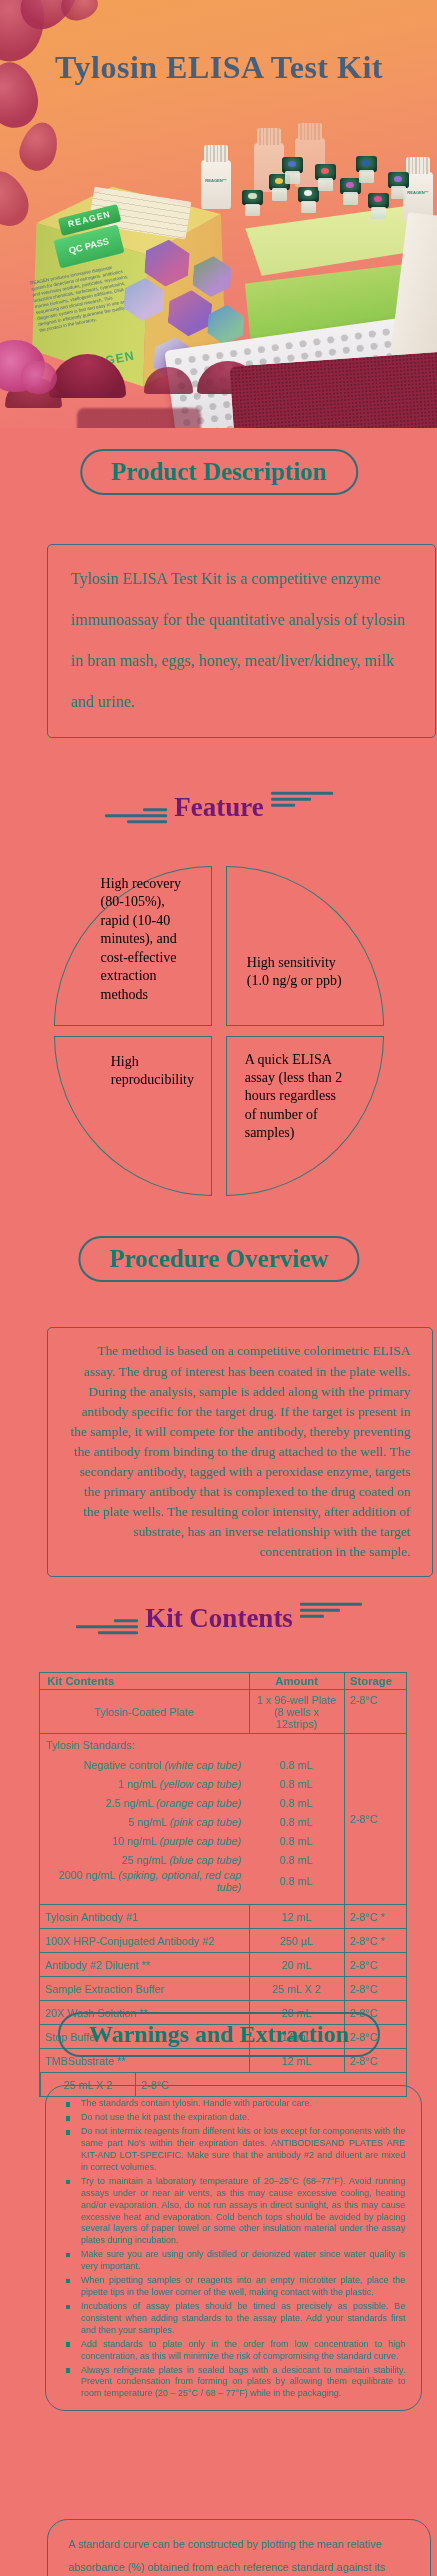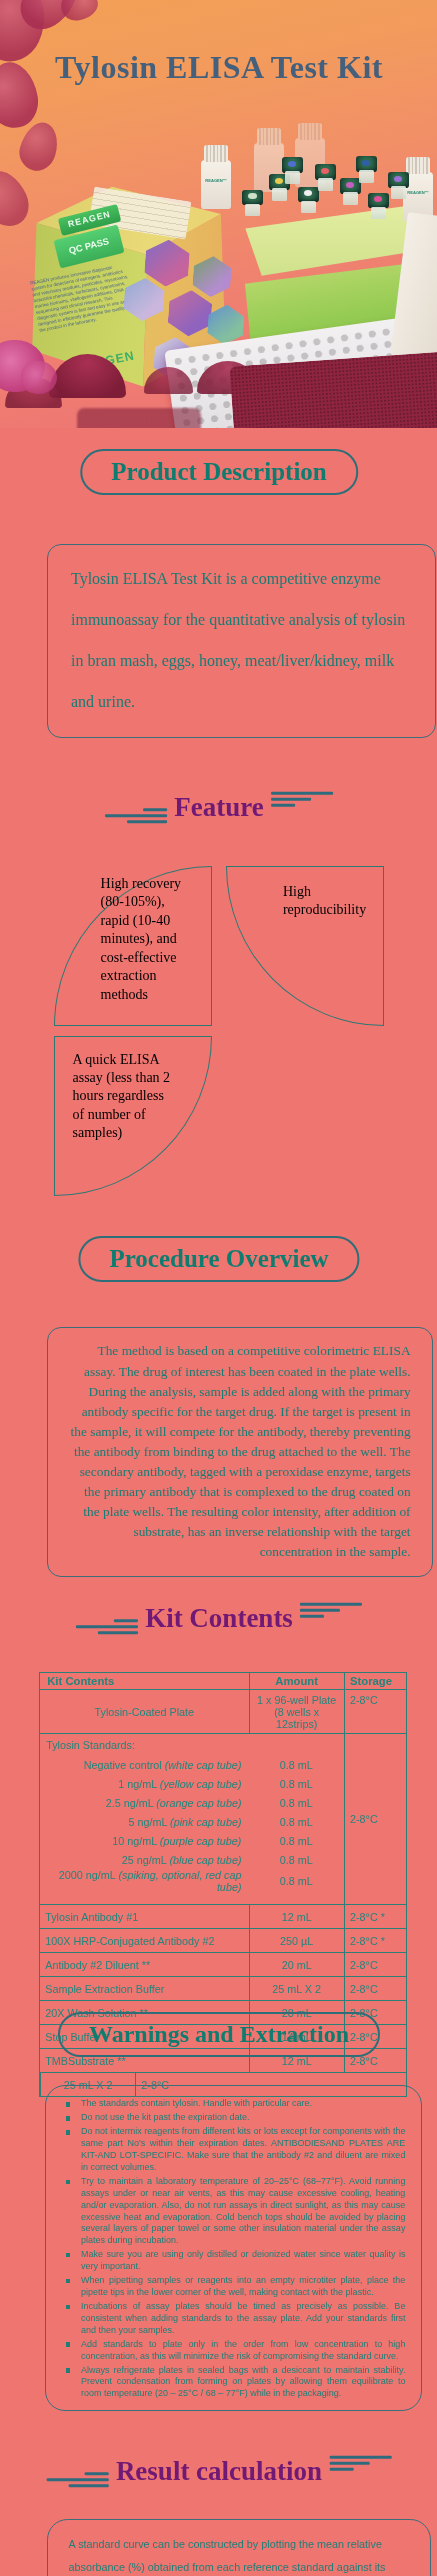--- a/index.html
+++ b/index.html
@@ -67,21 +67,21 @@
     box-shadow:0 4.1px 7.2px rgba(120,20,40,.35);}
   .plate96 .wells{position:absolute;left:7.2px;top:7.2px;right:7.2px;bottom:7.2px;
     background-image:radial-gradient(circle at 5.2px 5.2px,rgba(90,80,85,.28) 3.3px,rgba(255,255,255,.25) 3.9px,transparent 4.4px);
     background-size:14px 12.4px;}
   .sidebox{position:absolute;right:-17.5px;top:215px;width:57px;height:144px;background:linear-gradient(100deg,#f4efe7,#e2d9cc);transform:rotate(7deg);border-radius:3.1px;}
 
   
   .pill{position:absolute;left:50%;transform:translateX(-50%);
     border:2.1px solid #2e6e78;border-radius:41px;padding:7.2px 29px;
     font-size:25px;font-weight:bold;color:#0f7c70;white-space:nowrap;}
-  .rbox{position:absolute;border:1.5px solid #3a6e7a;border-radius:14px;color:#177c74;}
+  .rbox{position:absolute;border:1.5px solid #3a6e7a;border-radius:5px;color:#177c74;}
   .linehdr{position:absolute;left:50%;transform:translateX(-50%);display:flex;align-items:center;gap:7.2px;}
   .linehdr h2{margin:0;font-size:27px;font-weight:bold;color:#701a75;white-space:nowrap;}
   .hl{display:flex;flex-direction:column;gap:3.6px;}
   .hl i{display:block;height:2.6px;background:#2e6b7c;border-radius:1px;}
   .hl.left{transform:translateY(8.2px);align-items:flex-end;}
   .hl.right{transform:translateY(-8.2px);align-items:flex-start;}
   .hl.left i:nth-child(1){width:24px;} .hl.left i:nth-child(2){width:62px;} .hl.left i:nth-child(3){width:40px;}
   .hl.right i:nth-child(1){width:62px;} .hl.right i:nth-child(2){width:40px;} .hl.right i:nth-child(3){width:24px;}
 
   
@@ -265,20 +265,23 @@
     <span class="hl right">
         <i></i>
         <i></i>
         <i></i>
       </span>
   </div>
   <div class="fcircle">
     <div class="quad q1">
         <span class="qt">High recovery (80-105%), rapid (10-40 minutes), and cost-effective extraction methods</span>
       </div>
+    <div class="quad q2">
+        <span class="qt">High sensitivity (1.0 ng/g or ppb)</span>
+      </div>
     <div class="quad q3">
         <span class="qt">High reproducibility</span>
       </div>
     <div class="quad q4">
         <span class="qt">A quick ELISA assay (less than 2 hours regardless of number of samples)</span>
       </div>
   </div>
 
   <div class="pill" style="top:1236px;">
     <span>Procedure Overview</span>
@@ -397,32 +400,19 @@
       <li>Do not intermix reagents from different kits or lots except for components with the same part No's within their expiration dates. ANTIBODIESAND PLATES ARE KIT-AND LOT-SPECIFIC. Make sure that the antibody #2 and diluent are mixed in correct volumes.</li>
       <li>Try to maintain a laboratory temperature of 20–25°C (68–77°F). Avoid running assays under or near air vents, as this may cause excessive cooling, heating and/or evaporation. Also, do not run assays in direct sunlight, as this may cause excessive heat and evaporation. Cold bench tops should be avoided by placing several layers of paper towel or some other insulation material under the assay plates during incubation.</li>
       <li>Make sure you are using only distilled or deionized water since water quality is very important.</li>
       <li>When pipetting samples or reagents into an empty microtiter plate, place the pipette tips in the lower corner of the well, making contact with the plastic.</li>
       <li>Incubations of assay plates should be timed as precisely as possible. Be consistent when adding standards to the assay plate. Add your standards first and then your samples.</li>
       <li>Add standards to plate only in the order from low concentration to high concentration, as this will minimize the risk of compromising the standard curve.</li>
       <li>Always refrigerate plates in sealed bags with a desiccant to maintain stability. Prevent condensation from forming on plates by allowing them equilibrate to room temperature (20 – 25°C / 68 – 77°F) while in the packaging.</li>
     </ul>
   </div>
 
-  <div class="linehdr" style="top:2456px;">
-    <span class="hl left">
-        <i></i>
-        <i></i>
-        <i></i>
-      </span>
-    <h2>Result calculation</h2>
-    <span class="hl right">
-        <i></i>
-        <i></i>
-        <i></i>
-      </span>
-  </div>
   <div class="rbox resbox">
     <div>A standard curve can be constructed by plotting the mean relative absorbance (%) obtained from each reference standard against its concentration in ng/mL on a logarithmic curve.</div>
 
   </div>
 
 </div>
 
 
 </body></html>

